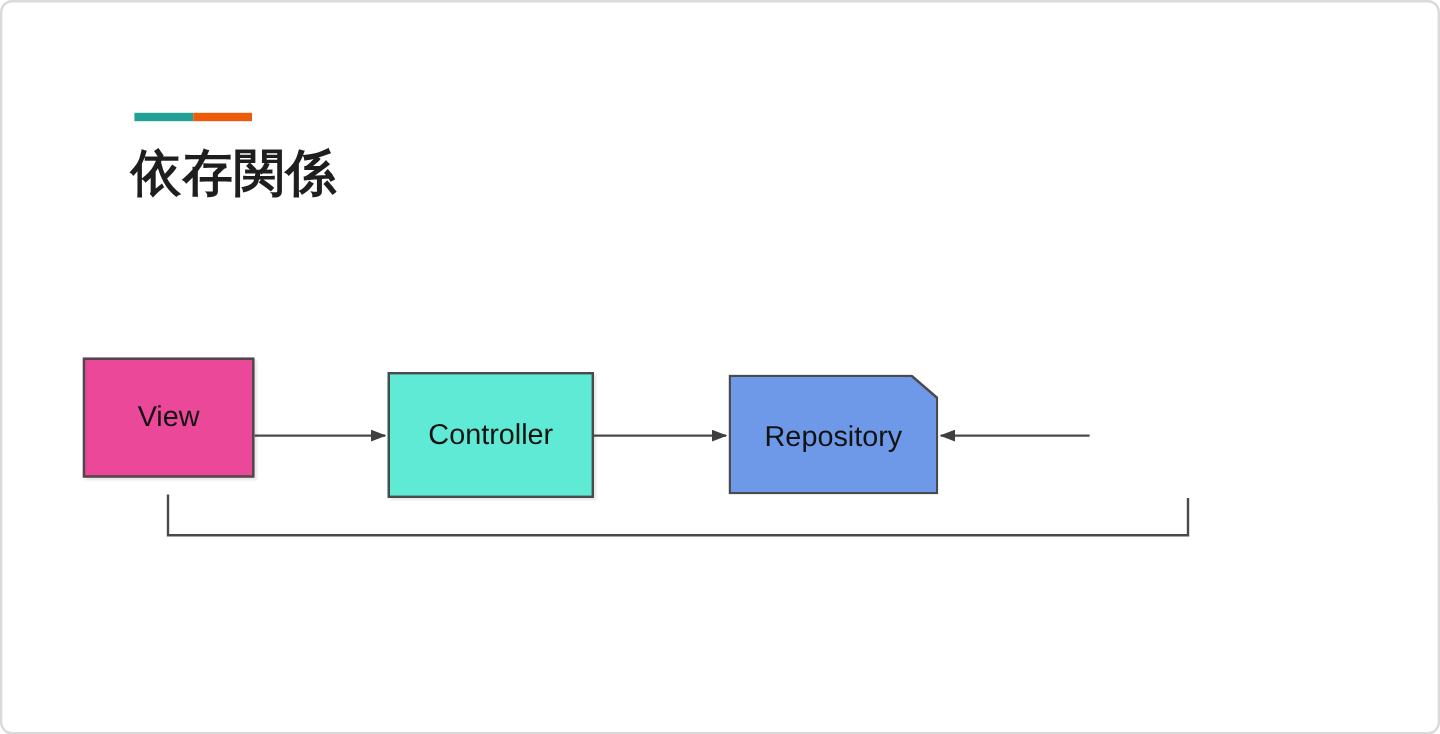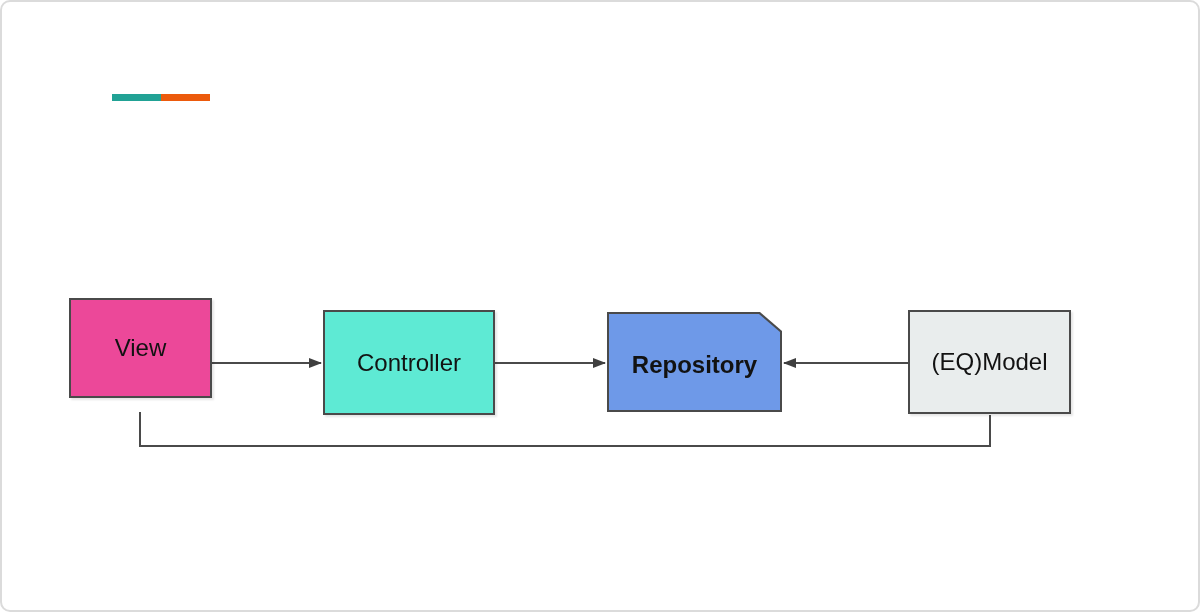--- a/index.html
+++ b/index.html
@@ -23,35 +23,36 @@
   
   .node-doc{
     position:absolute;box-sizing:border-box;
     clip-path:polygon(0 0, calc(100% - 22px) 0, 100% 19px, 100% 100%, 0 100%);
     filter:drop-shadow(2px 2px 2px rgba(0,0,0,0.10));
   }
   .node-doc-fill{
     position:absolute;inset:2px;
     clip-path:polygon(0 0, calc(100% - 21px) 0, 100% 18px, 100% 100%, 0 100%);
     display:flex;align-items:center;justify-content:center;
-    padding-top:6px;box-sizing:border-box;font-weight:bold;
+    padding-top:6px;box-sizing:border-box;
   }
   .edges-layer{position:absolute;left:0;top:0;width:1200px;height:612px;pointer-events:none;}
   .edges-layer line,.edges-layer path.connector{stroke:#4a4a4a;stroke-width:2;fill:none;}
 </style>
 </head>
 <body>
 
 <div class="slide">
 
   <div class="accent-bar">
     <div class="accent-seg" style="background-color: rgb(33, 162, 149);"></div>
     <div class="accent-seg" style="background-color: rgb(236, 90, 12);"></div>
   </div>
 
+  <h1 class="page-title" style="color: rgb(30, 30, 30);">依存関係</h1>
 
   <svg class="edges-layer" width="1200" height="612" viewBox="0 0 1200 612" xmlns="http://www.w3.org/2000/svg">
     <defs>
       <marker id="ah" markerWidth="13" markerHeight="10" refX="12" refY="5" orient="auto" markerUnits="userSpaceOnUse">
         <path d="M0,0 L13,5 L0,10 Z" fill="#3f3f3f"></path>
       </marker>
     </defs>
     <line x1="210" y1="361" x2="319" y2="361" marker-end="url(#ah)"></line>
     <line x1="493" y1="361" x2="603" y2="361" marker-end="url(#ah)"></line>
     <line x1="906" y1="361" x2="782" y2="361" marker-end="url(#ah)"></line>
@@ -65,17 +66,14 @@
   <div class="node" style="left: 321px; top: 308px; width: 172px; height: 105px; background-color: #5eead4;">
     <span class="node-label">Controller</span>
   </div>
 
   <div class="node-doc" style="left: 605px; top: 310px; width: 175px; height: 100px; background-color: rgb(74, 74, 74);">
     <div class="node-doc-fill" style="background-color: rgb(110, 153, 232);">
       <span class="node-label">Repository</span>
     </div>
   </div>
 
-  <div class="node" style="left: 906px; top: 308px; width: 163px; height: 104px; background-color: rgb(233, 237, 237);">
-    <span class="node-label">(EQ)Model</span>
-  </div>
 
 </div>
 
 </body></html>

